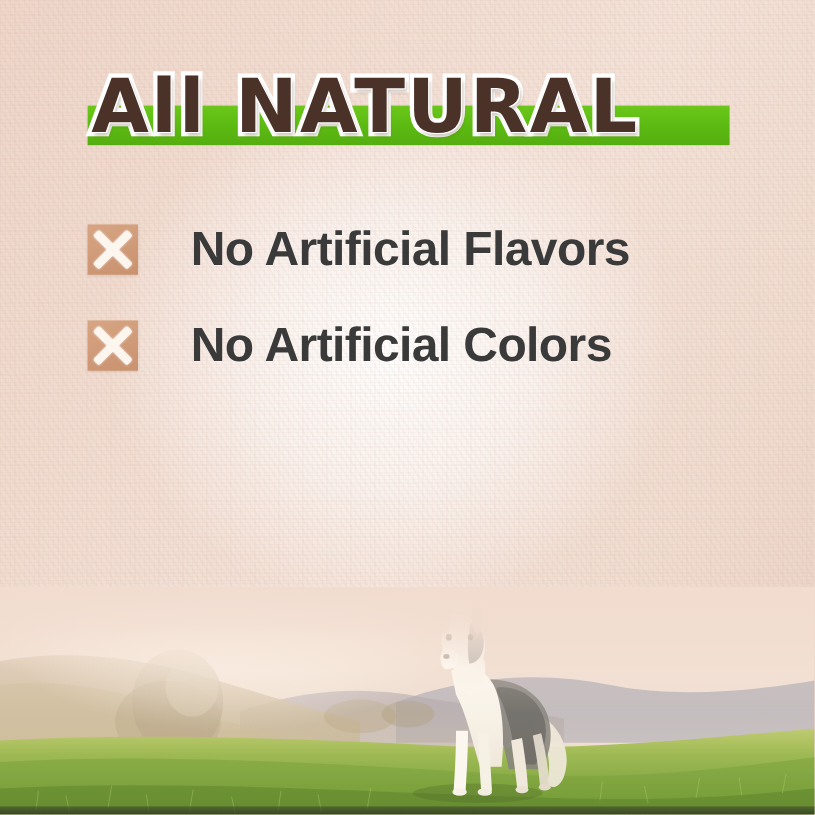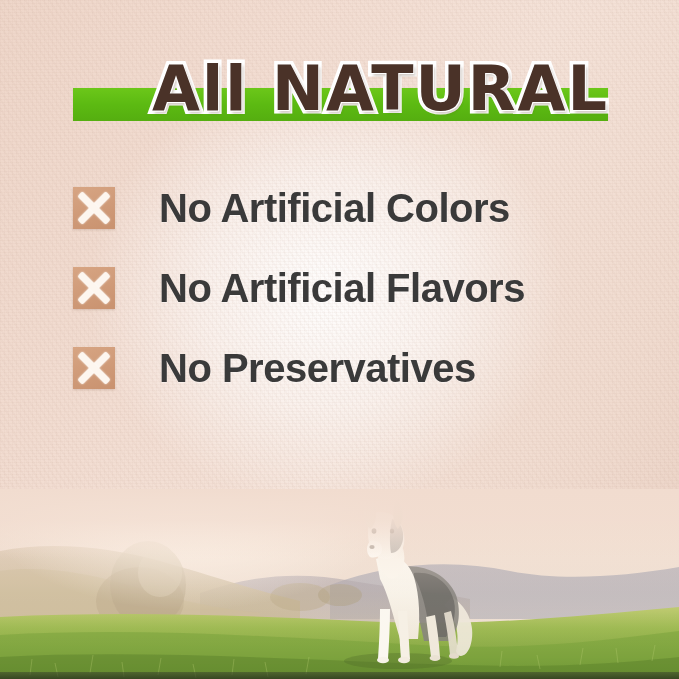--- a/index.html
+++ b/index.html
@@ -30,21 +30,21 @@
   
   #banner-wrap{
     position:absolute;left:0;top:50px;width:679px;height:86px;
   }
   #green-band{
     position:absolute;left:73px;top:38px;width:535px;height:33px;
     background:linear-gradient(180deg,#6cc71a 0%,#5cba12 50%,#55ae10 100%);
   }
   #title{
     position:absolute;left:0;top:0;width:609px;
-    text-align:right;
+    text-align:center;
     font-family:"DejaVu Sans", sans-serif;
     font-weight:bold;
     font-size:62px;
     letter-spacing:2px;
     line-height:78px;
     color:#4a3228;
     -webkit-text-stroke:7px #ffffff;
     paint-order:stroke fill;
     text-shadow:
       0 0 1px #fff, 1px 1px 0 #fff, -1px 1px 0 #fff,
@@ -123,32 +123,28 @@
 
   <div id="banner-wrap">
     <div id="green-band"></div>
     <div id="title">All NATURAL</div>
   </div>
 
   <div id="list">
 
     <div class="row">
       <div class="xbox"></div>
+      <div class="row-label">No Artificial Flavors</div>
+    </div>
+
+    <div class="row">
+      <div class="xbox"></div>
       <div class="row-label">No Artificial Colors</div>
     </div>
 
-    <div class="row">
-      <div class="xbox"></div>
-      <div class="row-label">No Artificial Flavors</div>
-    </div>
-
-    <div class="row">
-      <div class="xbox"></div>
-      <div class="row-label">No Preservatives</div>
-    </div>
 
 
   </div>
 
   <div id="photo">
     <svg viewBox="0 0 679 190" preserveAspectRatio="none">
       <defs>
         <linearGradient id="skyG" x1="0" y1="0" x2="0" y2="1">
           <stop offset="0%" stop-color="#f2ded1"></stop>
           <stop offset="60%" stop-color="#eddccf"></stop>

